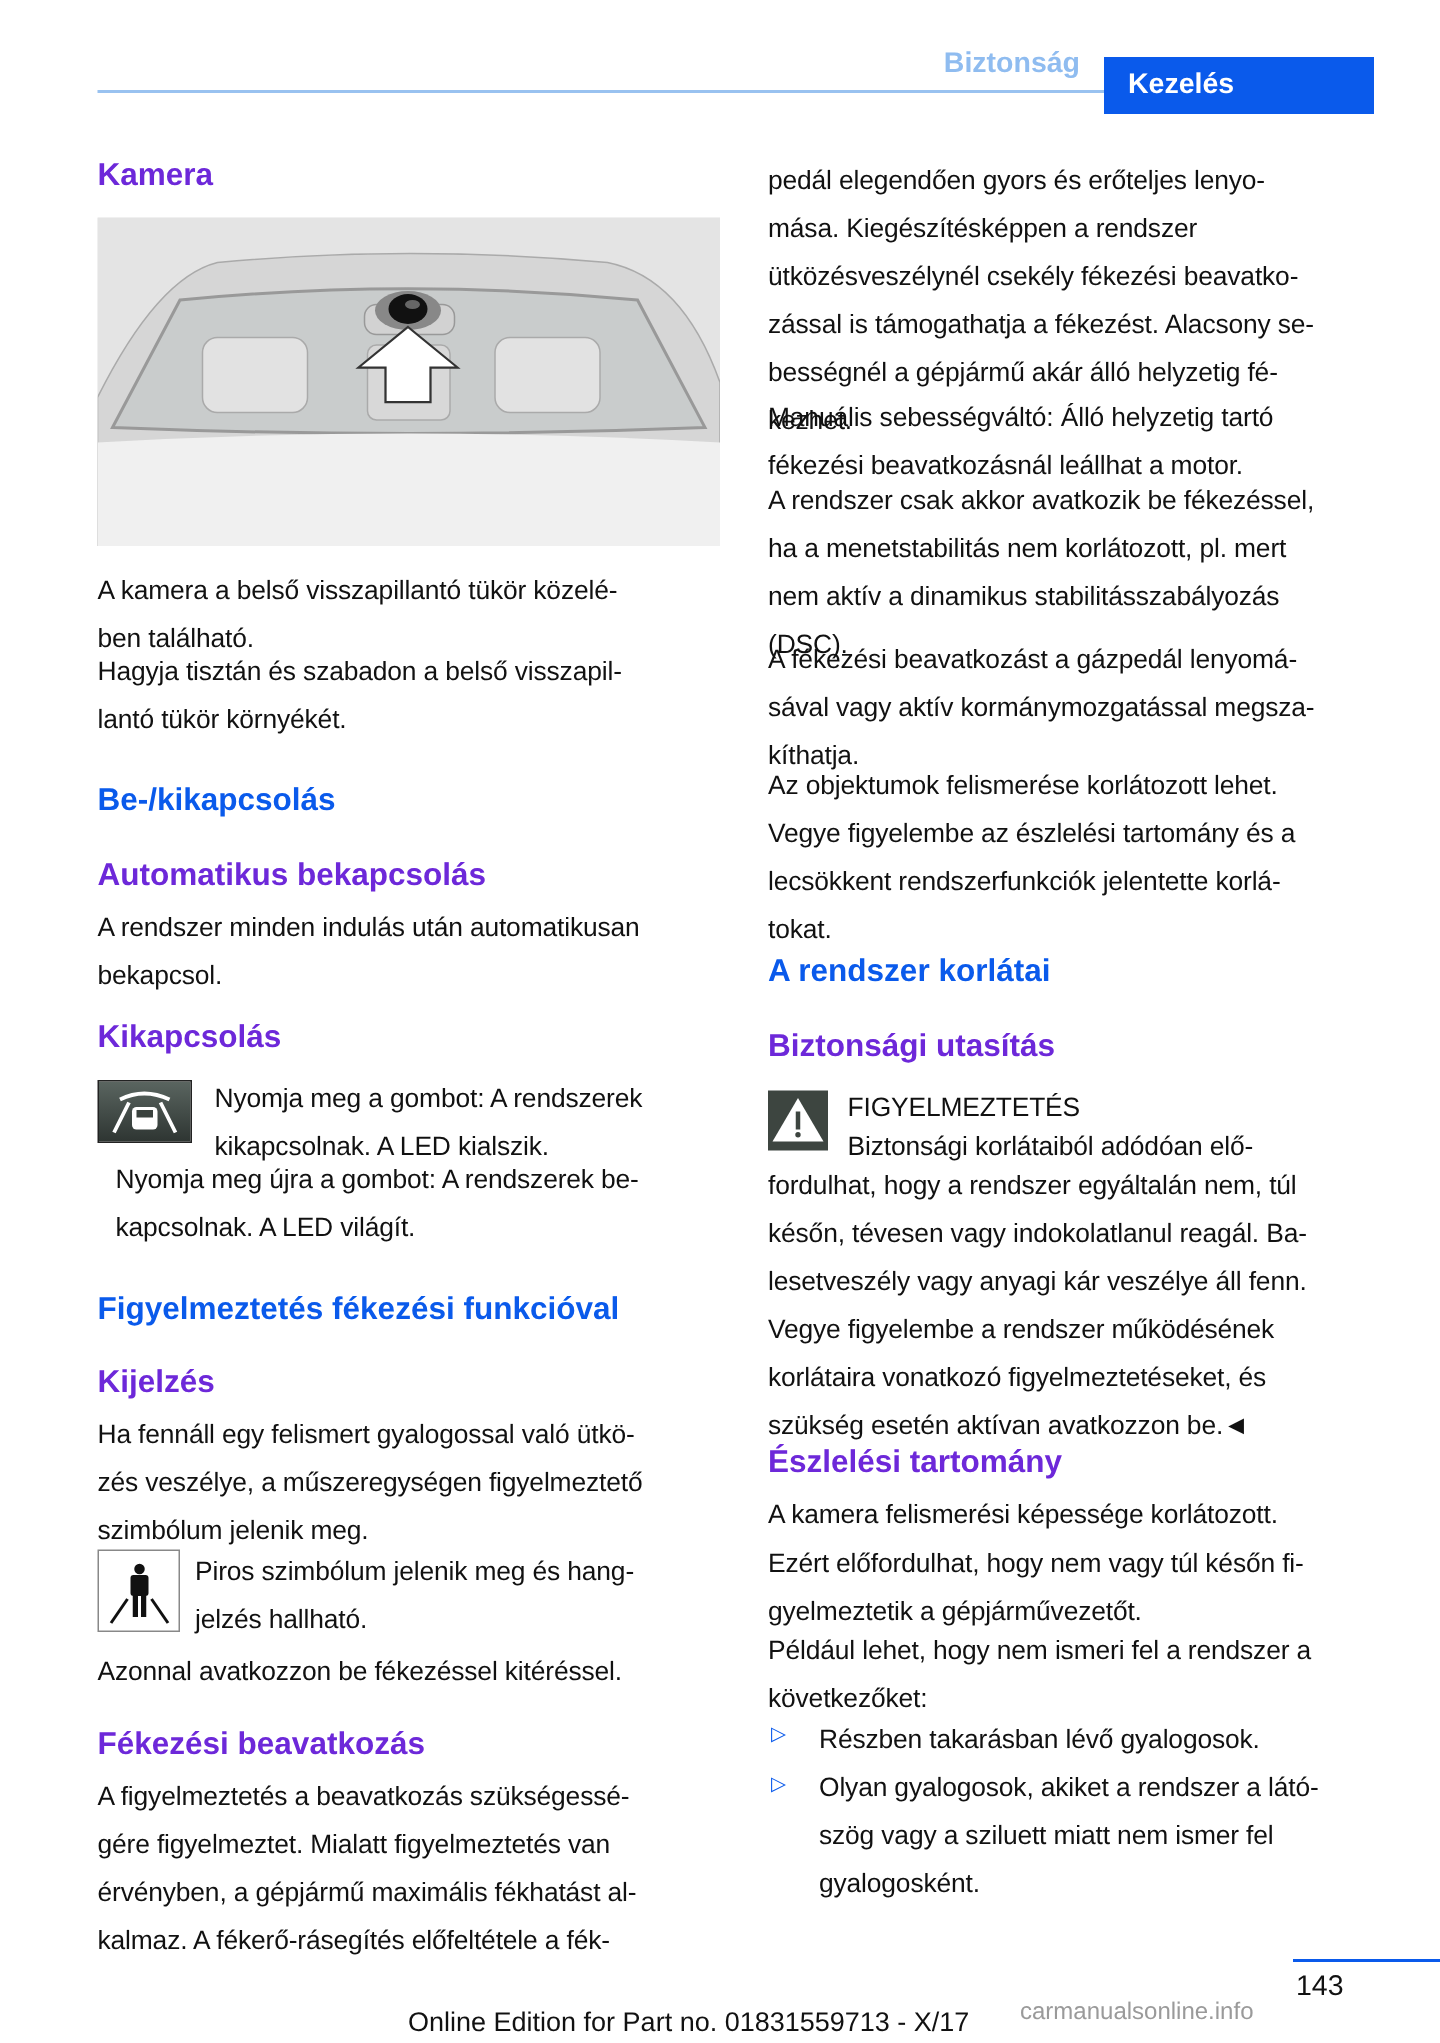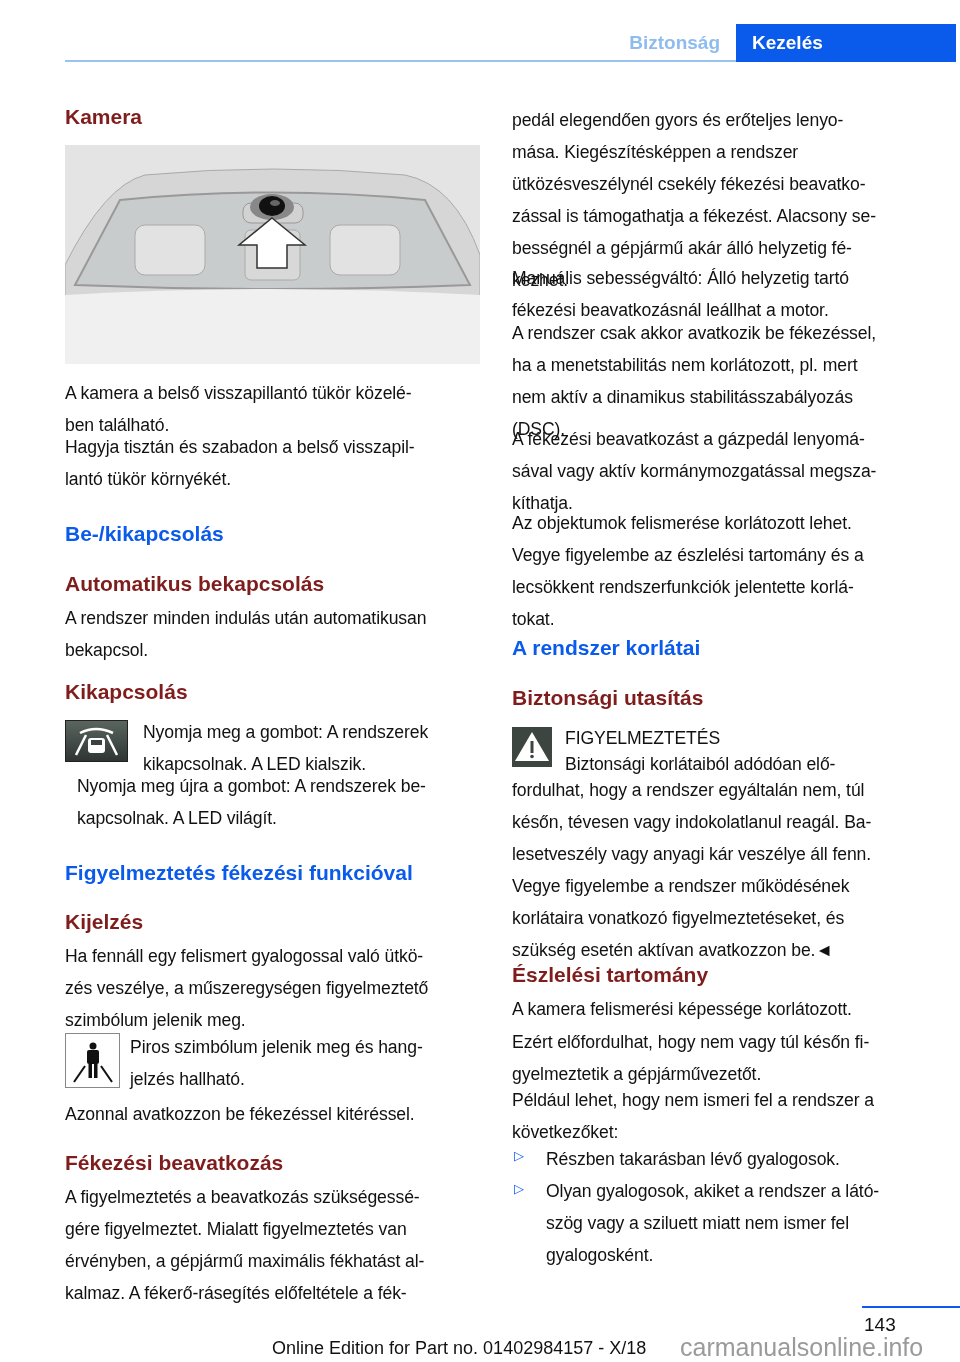--- a/index.html
+++ b/index.html
@@ -3,38 +3,38 @@
 <meta charset="utf-8">
 <style>
   * { box-sizing: border-box; margin: 0; padding: 0; }
   html, body { width: 960px; height: 1362px; background: #ffffff; overflow: hidden; }
   body { position: relative; font-family: "Liberation Sans", sans-serif; color: #111111; }
 
   
   .header { position: absolute; top: 0; left: 0; width: 960px; height: 62px; }
   .header-line { position: absolute; left: 65px; top: 60px; width: 671px; height: 2px; background: #99c2f0; }
   .tab-inactive { position: absolute; left: 610px; top: 24px; width: 126px; height: 38px; color: #8fbcf0; font-weight: bold; font-size: 19px; text-align: right; padding-right: 16px; line-height: 38px; }
-  .tab-active { position: absolute; left: 736px; top: 24px; width: 220px; height: 38px; background: #0a5aeb; color: #ffffff; font-weight: bold; font-size: 19px; line-height: 38px; padding-left: 16px; }
+  .tab-active { position: absolute; left: 736px; top: 38px; width: 180px; height: 38px; background: #0a5aeb; color: #ffffff; font-weight: bold; font-size: 19px; line-height: 38px; padding-left: 16px; }
 
   .h-blue { color: #0a5aeb; font-weight: bold; font-size: 21px; line-height: 26px; position: absolute; white-space: nowrap; }
-  .h-light { color: #7f1d1d; font-weight: bold; font-size: 21px; line-height: 26px; position: absolute; white-space: nowrap; }
+  .h-light { color: #6d28d9; font-weight: bold; font-size: 21px; line-height: 26px; position: absolute; white-space: nowrap; }
   .p { font-size: 17.6px; line-height: 32px; position: absolute; white-space: pre-line; letter-spacing: -0.1px; }
 
   .figure { position: absolute; left: 65px; top: 145px; width: 415px; height: 219px; background: #e6e6e6; overflow: hidden; }
 
   .icon-assist { position: absolute; width: 63px; height: 42px; background: linear-gradient(#5a6560, #2e3532); border: 1px solid #222; }
   .icon-ped { position: absolute; width: 55px; height: 55px; background: #fff; border: 1px solid #888; }
   .icon-warn { position: absolute; width: 40px; height: 40px; background: #3d4540; }
 
   .bullet { position: absolute; color: #0a5aeb; font-size: 13px; }
 
   .footer-line { position: absolute; left: 862px; top: 1306px; width: 98px; height: 2px; background: #0a5aeb; }
   .page-num { position: absolute; left: 864px; top: 1314px; font-size: 19px; color: #111; }
   .footer-text { position: absolute; left: 272px; top: 1338px; font-size: 18px; color: #111; white-space: nowrap; }
-  .watermark { position: absolute; left: 680px; top: 1333px; font-size: 25px; color: #9a9a9a; white-space: nowrap; }
+  .watermark { position: absolute; left: 680px; top: 1333px; font-size: 16px; color: #9a9a9a; white-space: nowrap; }
 </style>
 </head>
 <body>
 
 <div class="header">
   <div class="header-line"></div>
   <div class="tab-inactive">Biztonság</div>
   <div class="tab-active">Kezelés</div>
 </div>
 
@@ -162,14 +162,14 @@
 
 <div class="bullet" style="left:514px; top:1148px;">▷</div>
 <div class="p" style="left:546px; top:1143px;">Részben takarásban lévő gyalogosok.</div>
 <div class="bullet" style="left:514px; top:1181px;">▷</div>
 <div class="p" style="left:546px; top:1175px;">Olyan gyalogosok, akiket a rendszer a látó-
 szög vagy a sziluett miatt nem ismer fel
 gyalogosként.</div>
 
 <div class="footer-line"></div>
 <div class="page-num">143</div>
-<div class="footer-text">Online Edition for Part no. 01402984157 - X/18</div>
+<div class="footer-text">Online Edition for Part no. 01831559713 - X/17</div>
 <div class="watermark">carmanualsonline.info</div>
 
 </body></html>

